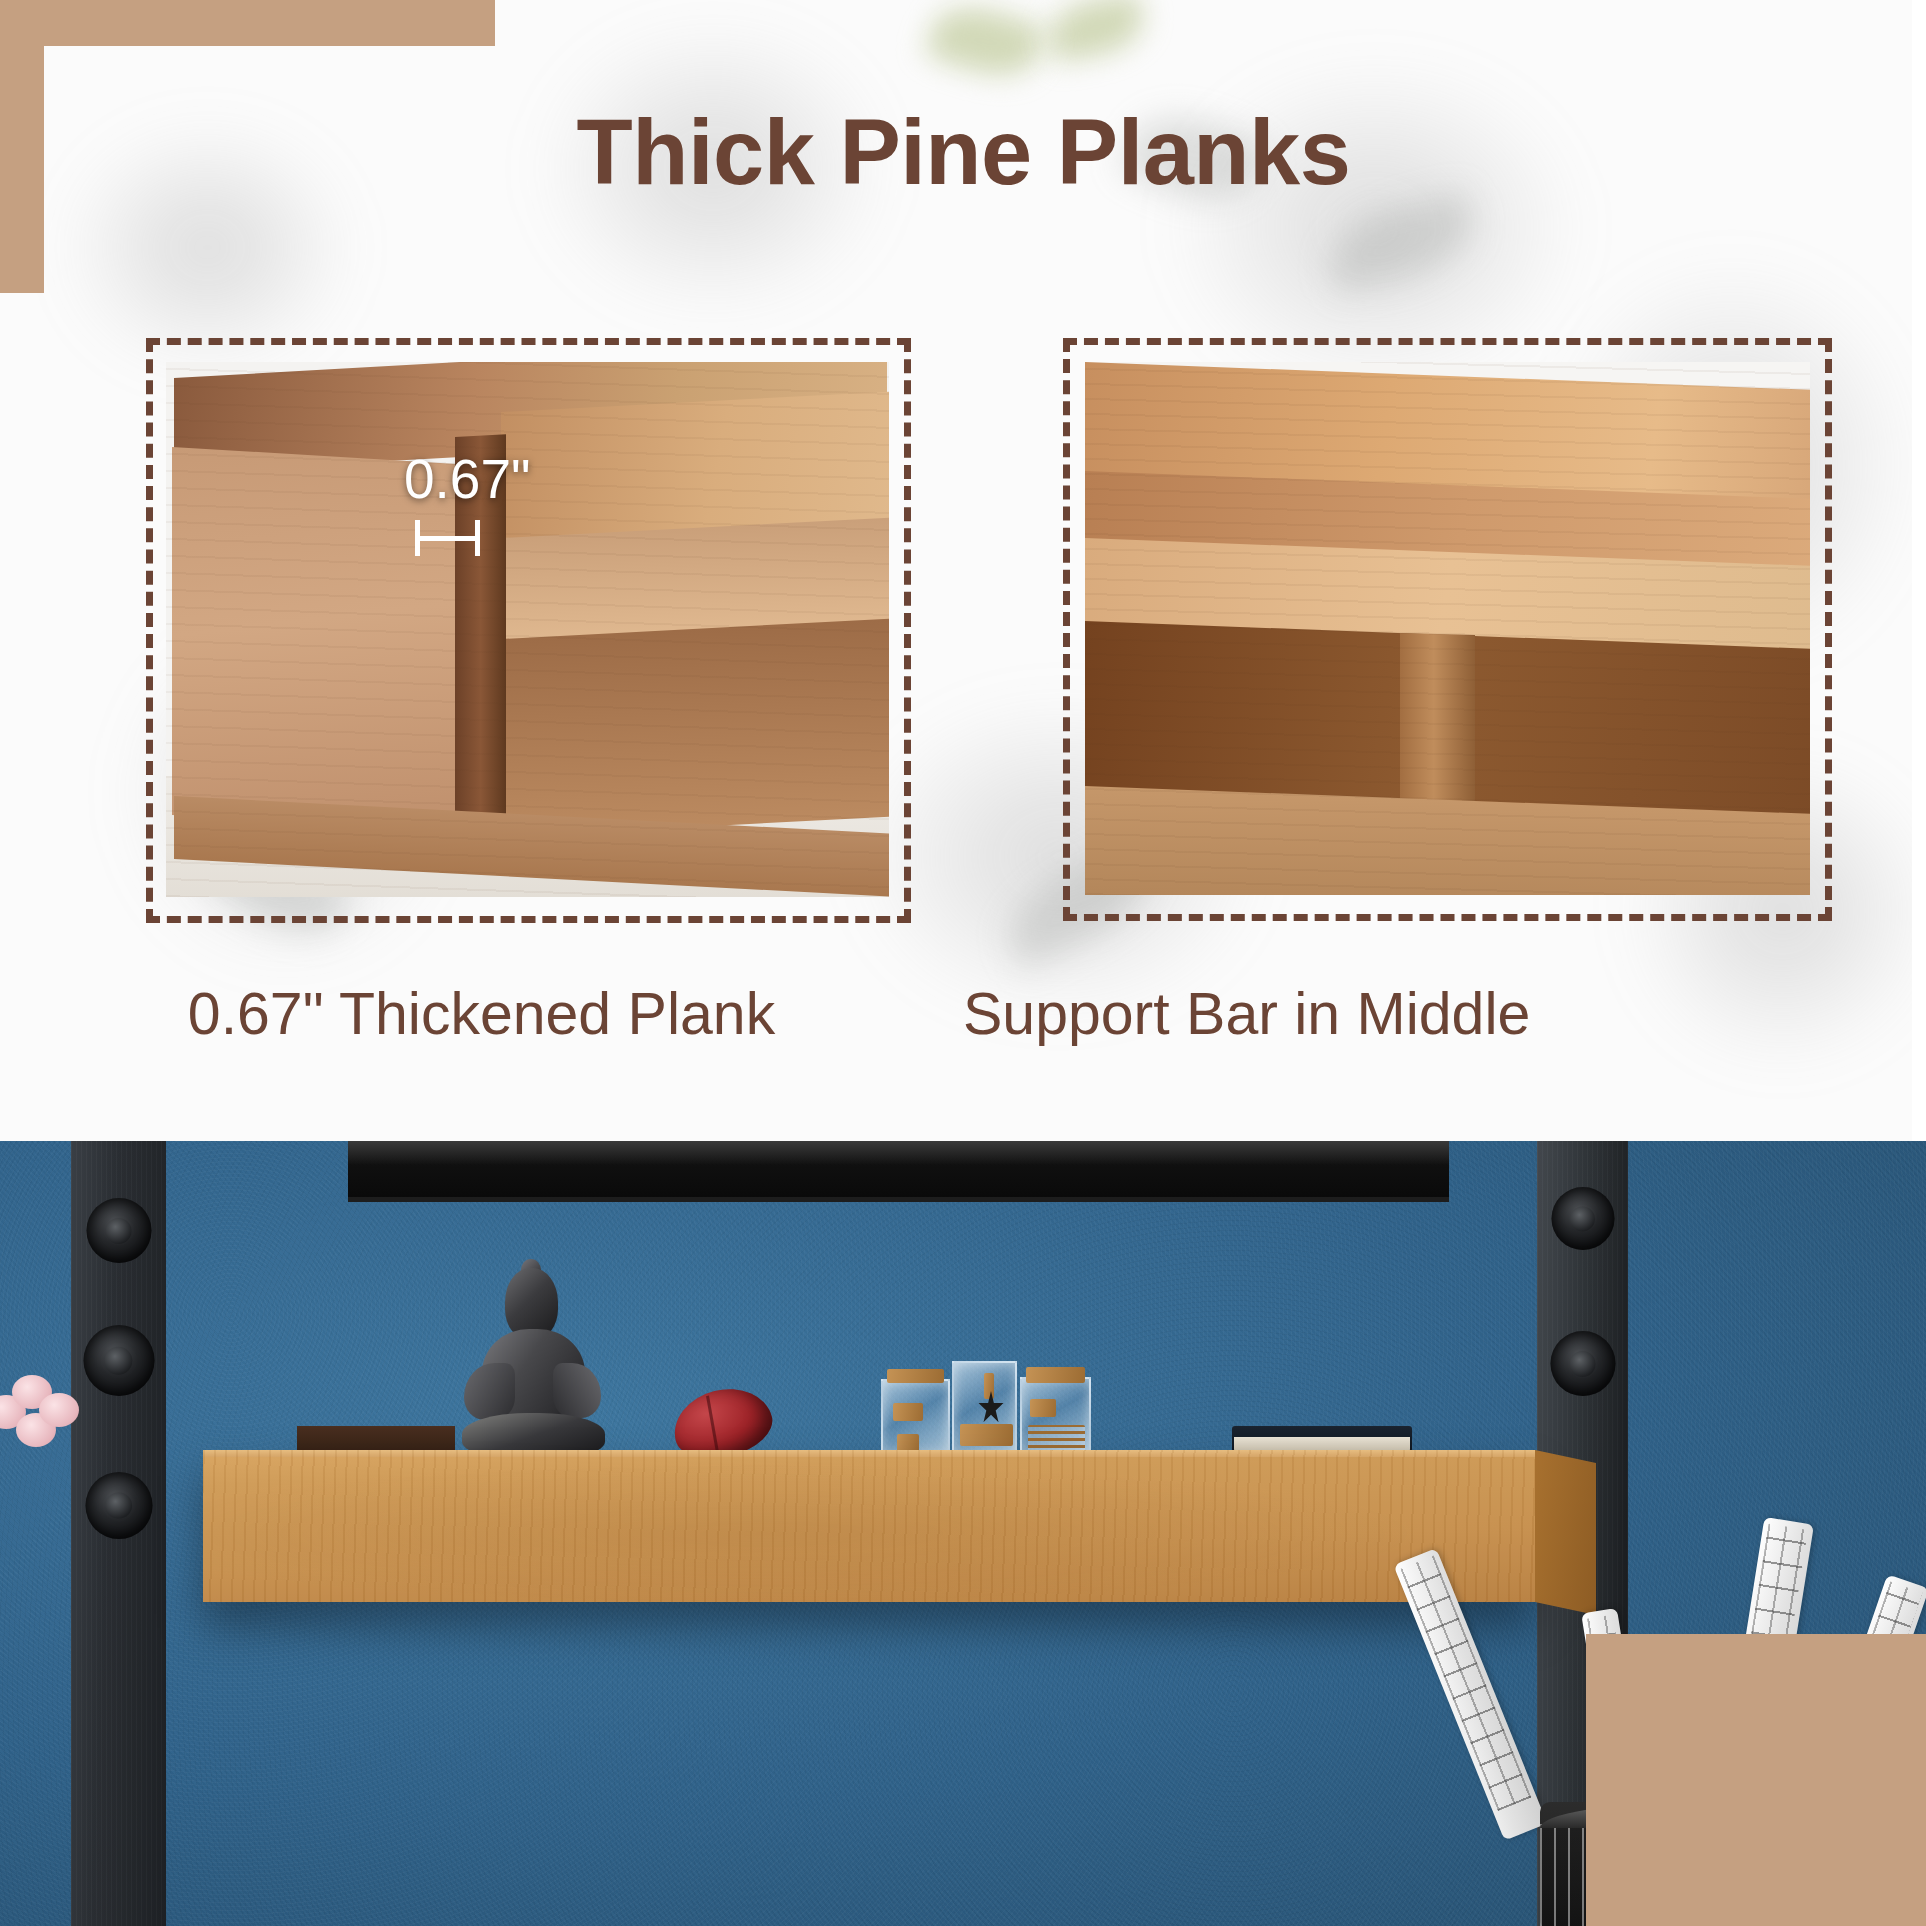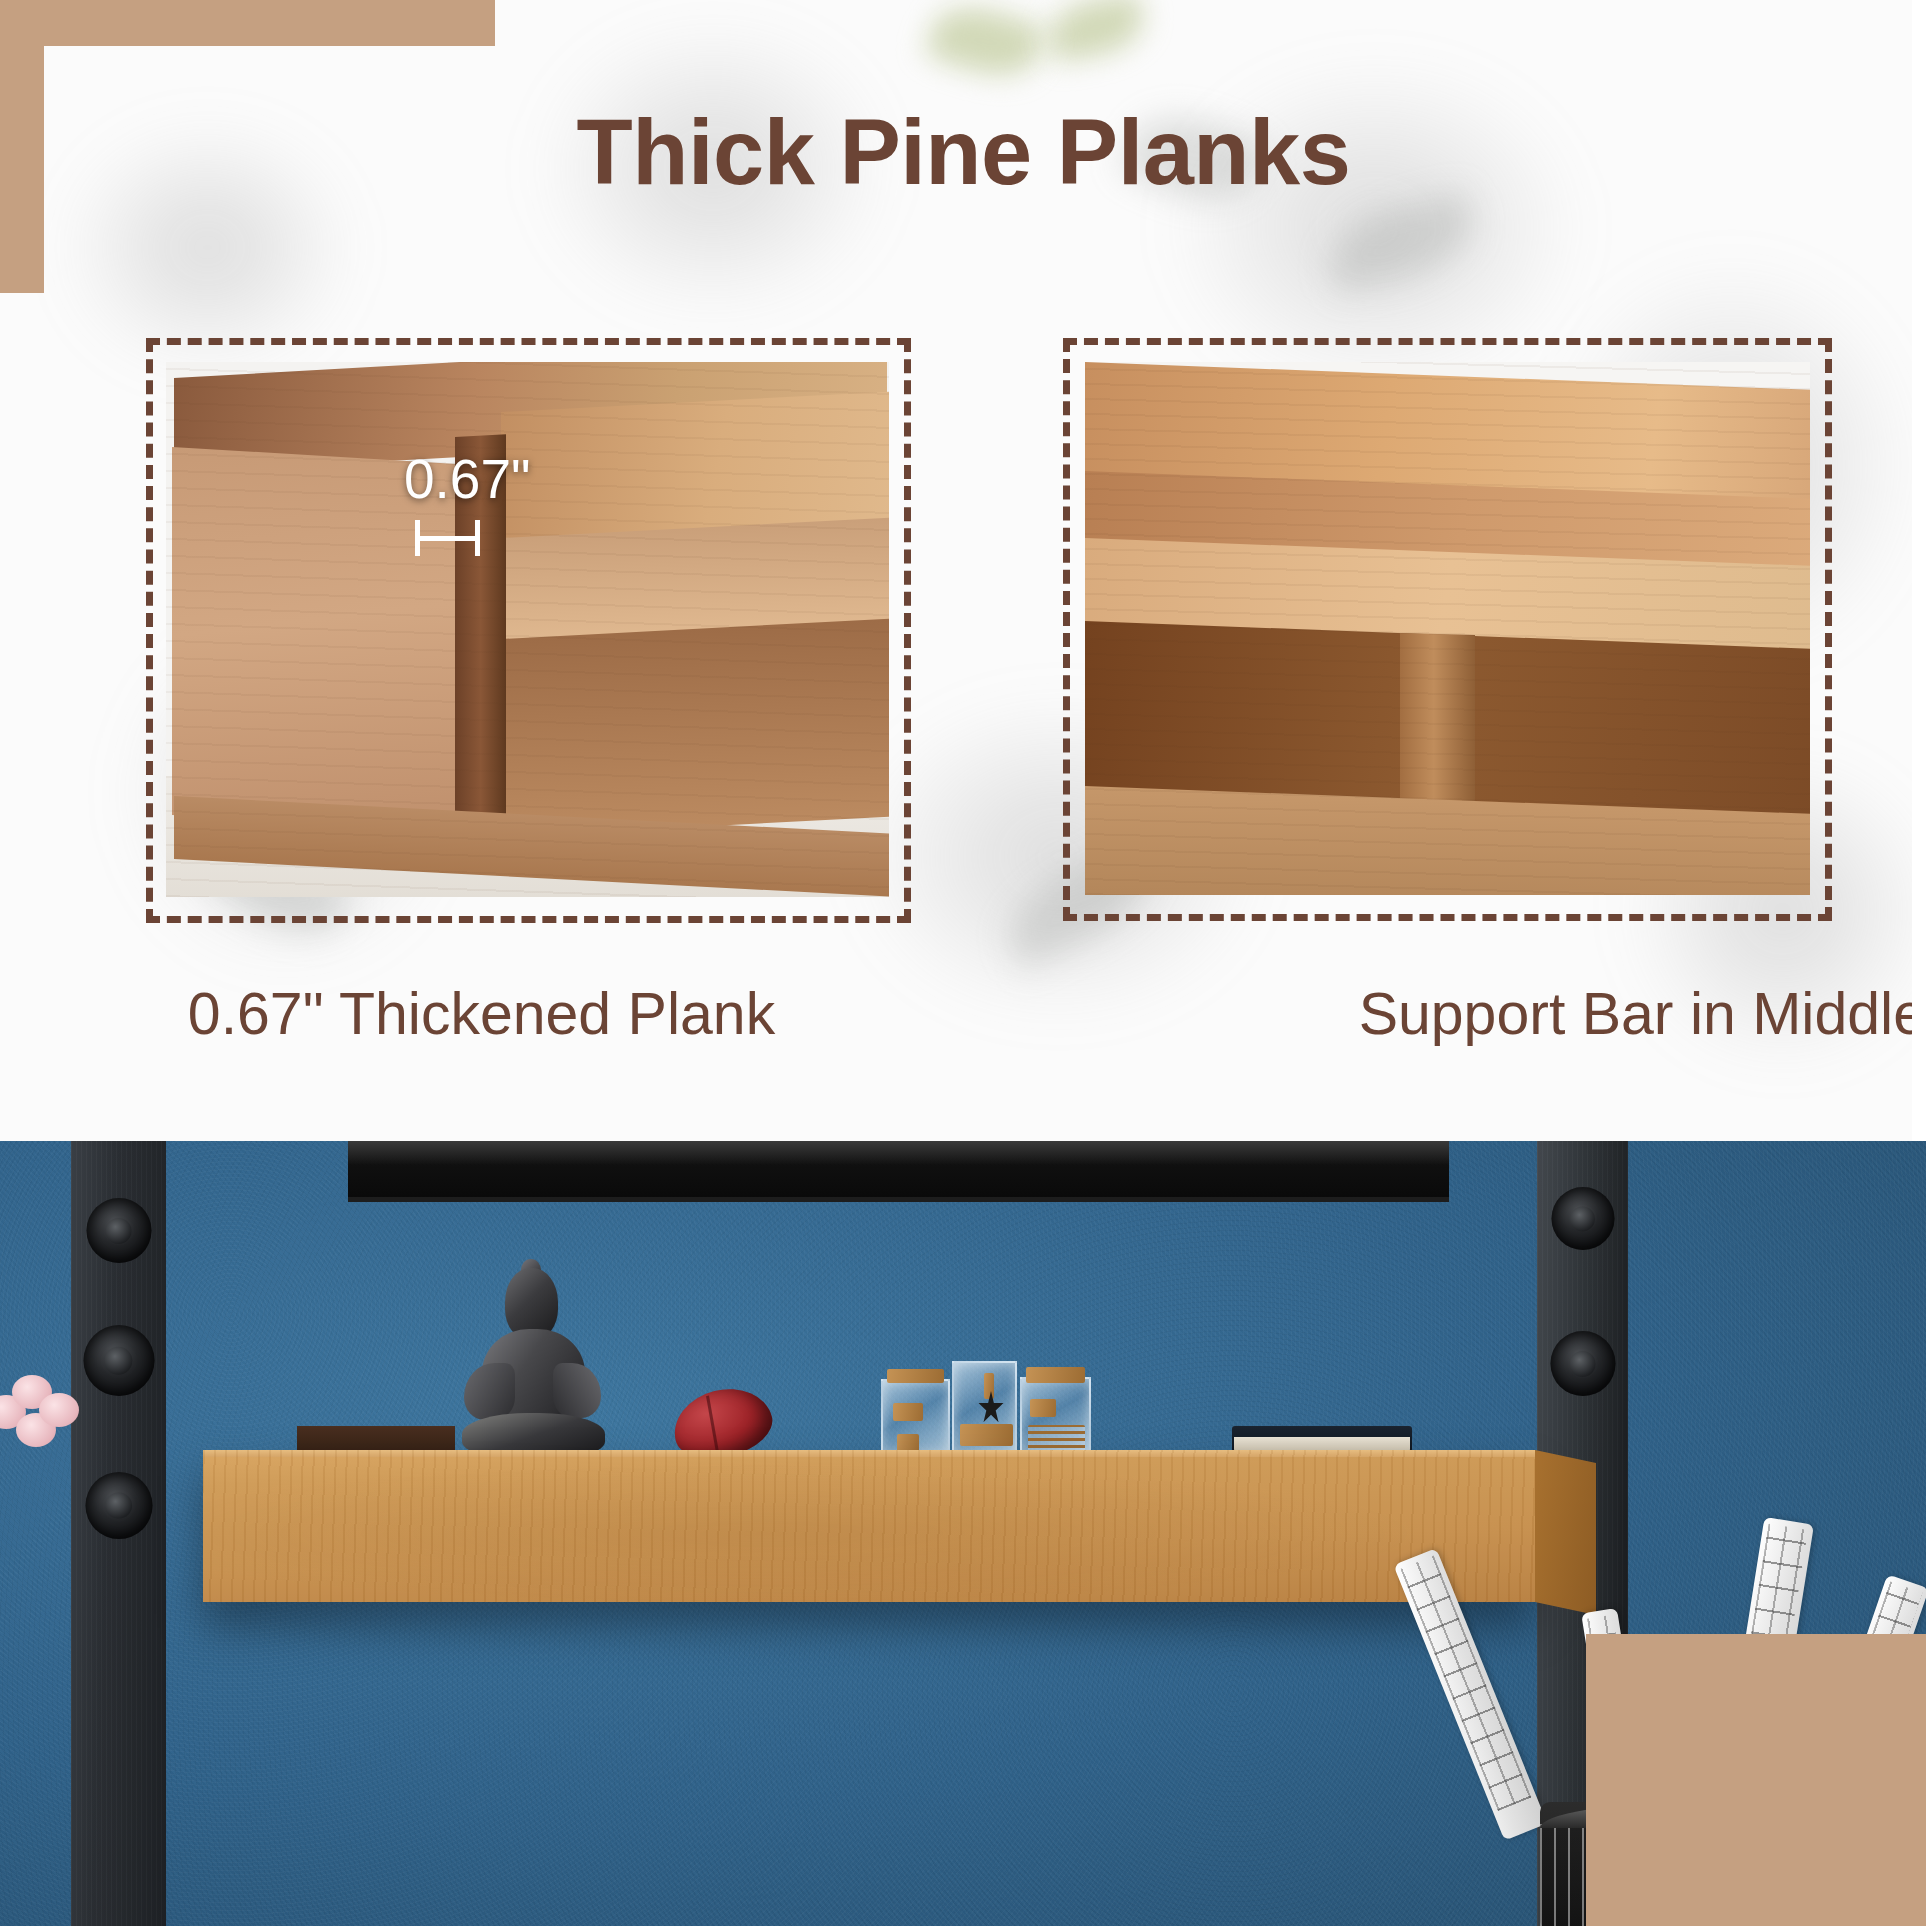--- a/index.html
+++ b/index.html
@@ -63,21 +63,21 @@
   
   .card-right{ left:1085px; top:362px; width:725px; height:533px; }
   .card-right .dash{ left:-22px; top:-24px; right:-22px; bottom:-26px; }
 
   
   .caption{
     position:absolute; top:980px; font-size:59px; color:#6b4435;
     white-space:nowrap; font-weight:400;
   }
   .cap-left{ left:0; width:963px; text-align:center; }
-  .cap-right{ left:963px; width:963px; text-align:right; }
+  .cap-right{ left:963px; width:963px; text-align:left; }
 
   
   .lp{ position:absolute; inset:0; background:#f4f3f1; }
   .lp .floor{
     position:absolute; left:0; right:0; bottom:0; height:121px;
     background:linear-gradient(#efece7,#e3ded6);
   }
   .lp .topface{
     position:absolute; left:8px; top:16px; width:713px; height:95px;
     background:linear-gradient(100deg,#8a5a3d,#b9855f 42%,#caa172 70%,#d8b184);

